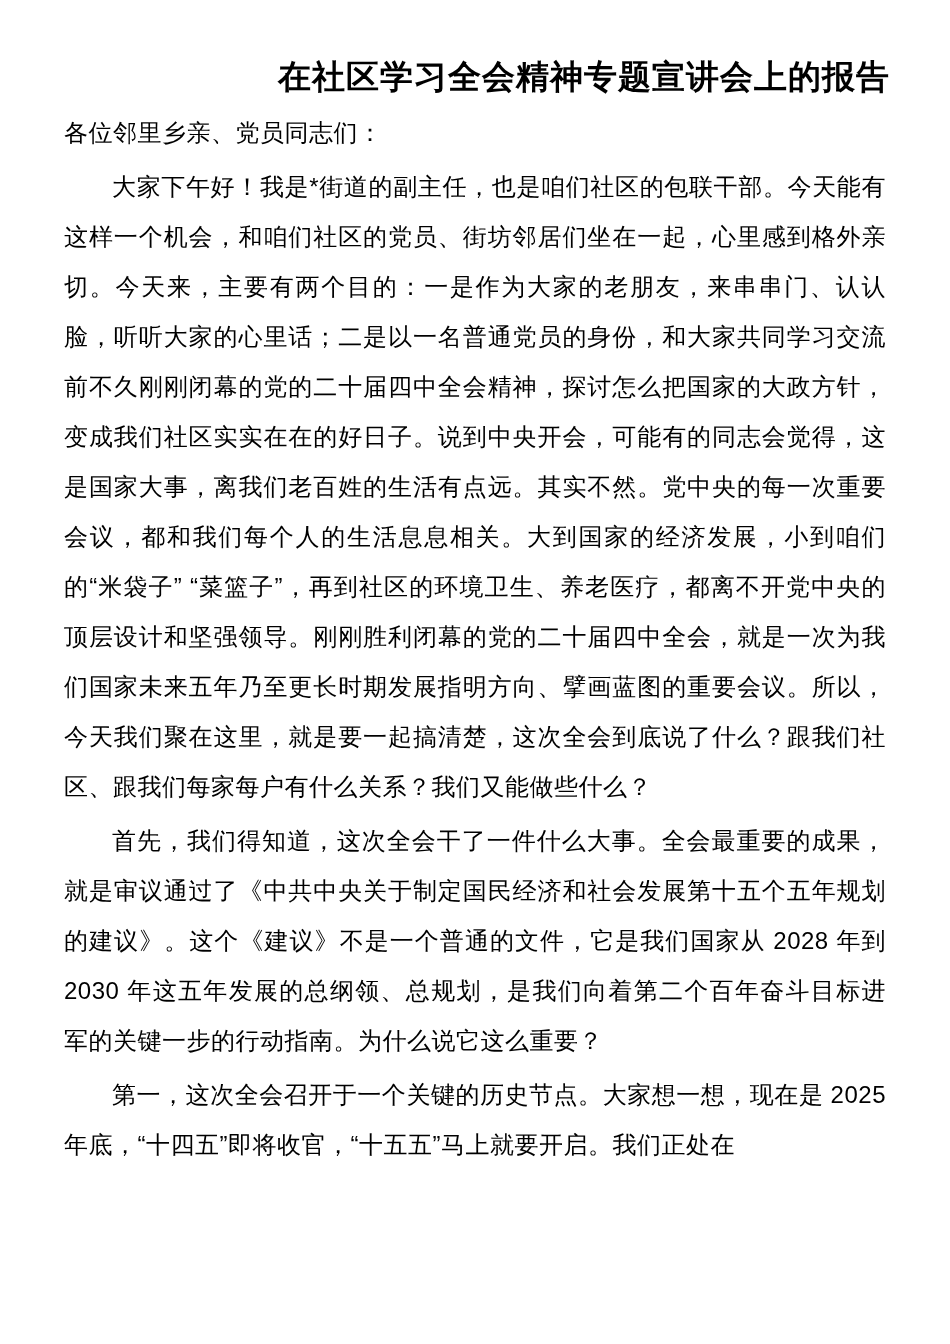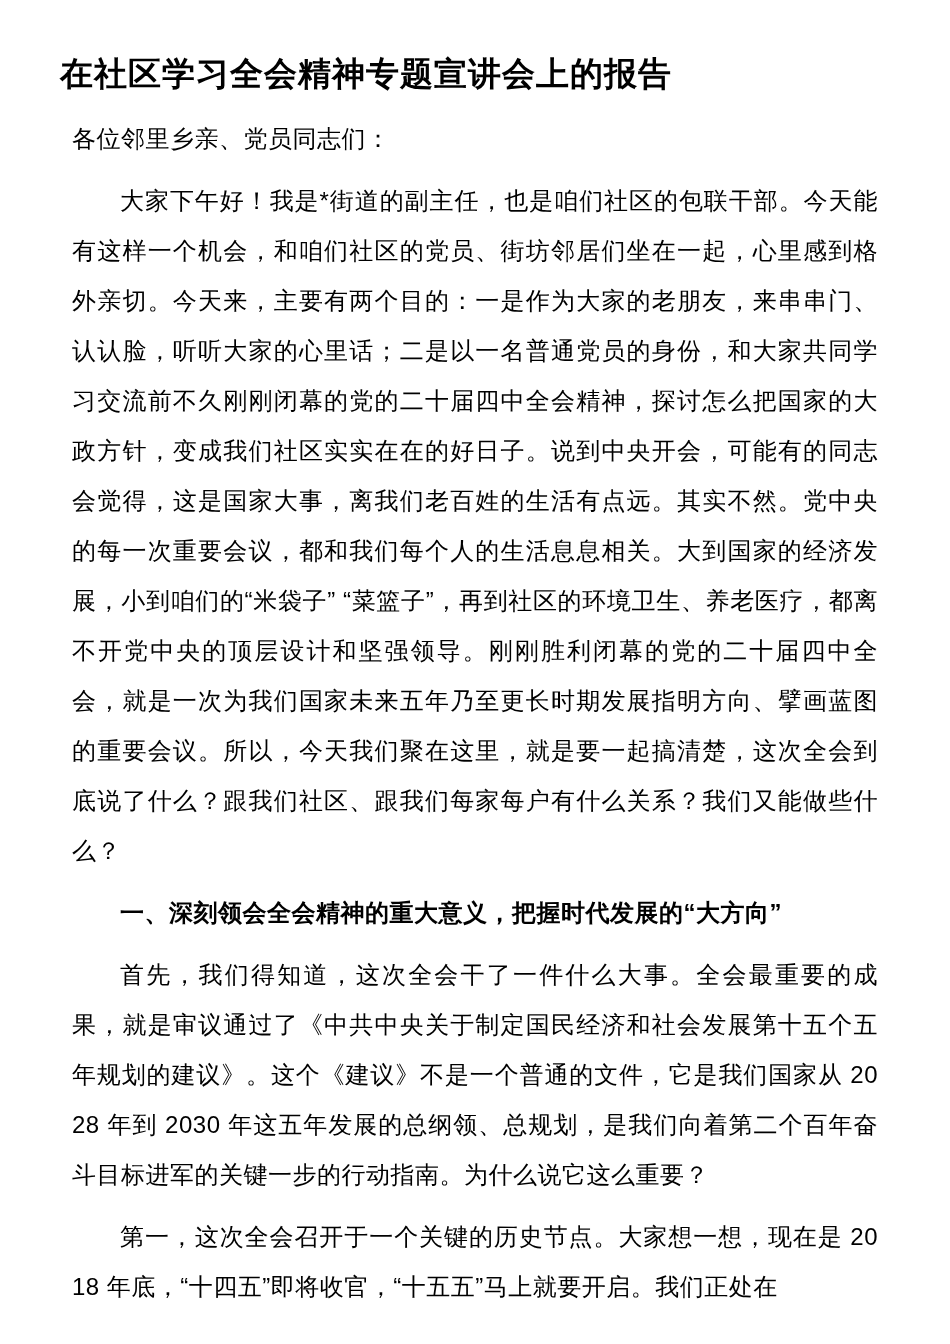--- a/index.html
+++ b/index.html
@@ -18,29 +18,28 @@
     box-sizing: border-box;
     width: 950px;
     height: 1344px;
     background: #ffffff;
     padding: 52px 60px 0 60px;
   }
   .doc-title {
     font-size: 33px;
     line-height: 50px;
     font-weight: 700;
-    text-align: left;
+    text-align: right;
     margin: 0 0 6px 0;
     letter-spacing: 1px;
-    font-family: Liberation Mono, monospace;
   }
   .para {
     font-size: 24px;
     line-height: 50px;
-    margin: 12px;
+    margin: 4px;
     text-align: justify;
     text-justify: inter-ideograph;
     letter-spacing: 0.5px;
     word-break: break-all;
   }
   .para.indent {
     text-indent: 2em;
   }
   .para.heading {
     font-weight: 700;
@@ -49,18 +48,17 @@
 </head>
 <body>
 
 <div class="page">
   <h1 class="doc-title">在社区学习全会精神专题宣讲会上的报告</h1>
 
   <p class="para">各位邻里乡亲、党员同志们：</p>
 
   <p class="para indent">大家下午好！我是*街道的副主任，也是咱们社区的包联干部。今天能有这样一个机会，和咱们社区的党员、街坊邻居们坐在一起，心里感到格外亲切。今天来，主要有两个目的：一是作为大家的老朋友，来串串门、认认脸，听听大家的心里话；二是以一名普通党员的身份，和大家共同学习交流前不久刚刚闭幕的党的二十届四中全会精神，探讨怎么把国家的大政方针，变成我们社区实实在在的好日子。说到中央开会，可能有的同志会觉得，这是国家大事，离我们老百姓的生活有点远。其实不然。党中央的每一次重要会议，都和我们每个人的生活息息相关。大到国家的经济发展，小到咱们的“米袋子” “菜篮子”，再到社区的环境卫生、养老医疗，都离不开党中央的顶层设计和坚强领导。刚刚胜利闭幕的党的二十届四中全会，就是一次为我们国家未来五年乃至更长时期发展指明方向、擘画蓝图的重要会议。所以，今天我们聚在这里，就是要一起搞清楚，这次全会到底说了什么？跟我们社区、跟我们每家每户有什么关系？我们又能做些什么？</p>
 
-  <p class="para indent heading">一、深刻领会全会精神的重大意义，把握时代发展的“大方向”</p>
 
   <p class="para indent">首先，我们得知道，这次全会干了一件什么大事。全会最重要的成果，就是审议通过了《中共中央关于制定国民经济和社会发展第十五个五年规划的建议》。这个《建议》不是一个普通的文件，它是我们国家从 2028 年到 2030 年这五年发展的总纲领、总规划，是我们向着第二个百年奋斗目标进军的关键一步的行动指南。为什么说它这么重要？</p>
 
-  <p class="para indent">第一，这次全会召开于一个关键的历史节点。大家想一想，现在是 2018 年底，“十四五”即将收官，“十五五”马上就要开启。我们正处在</p>
+  <p class="para indent">第一，这次全会召开于一个关键的历史节点。大家想一想，现在是 2025 年底，“十四五”即将收官，“十五五”马上就要开启。我们正处在</p>
 </div>
 
 </body></html>

